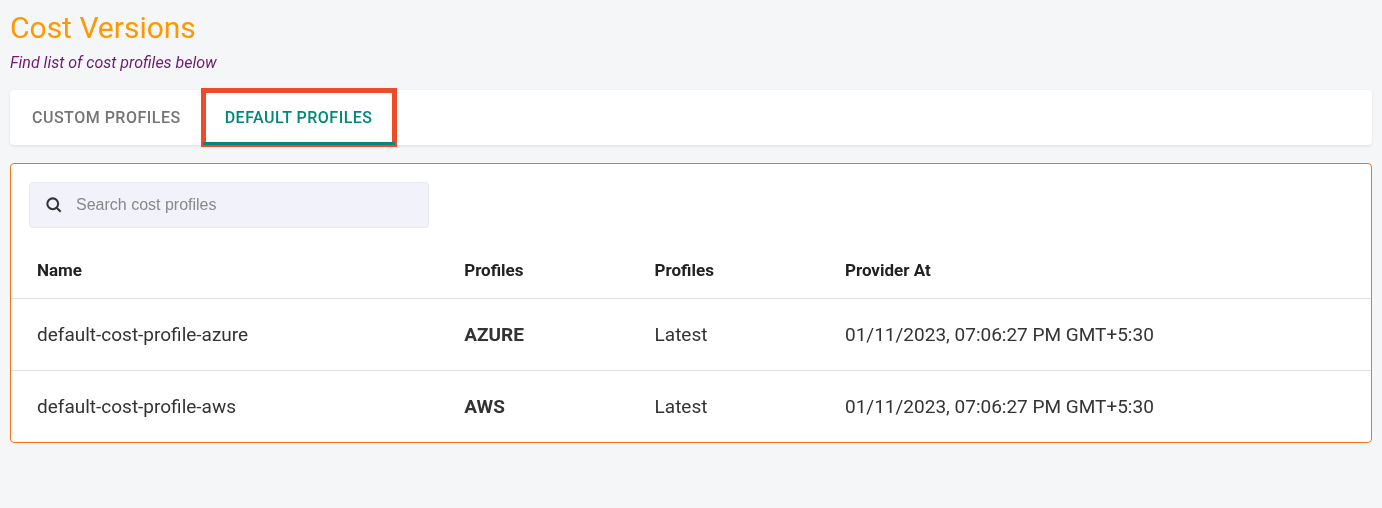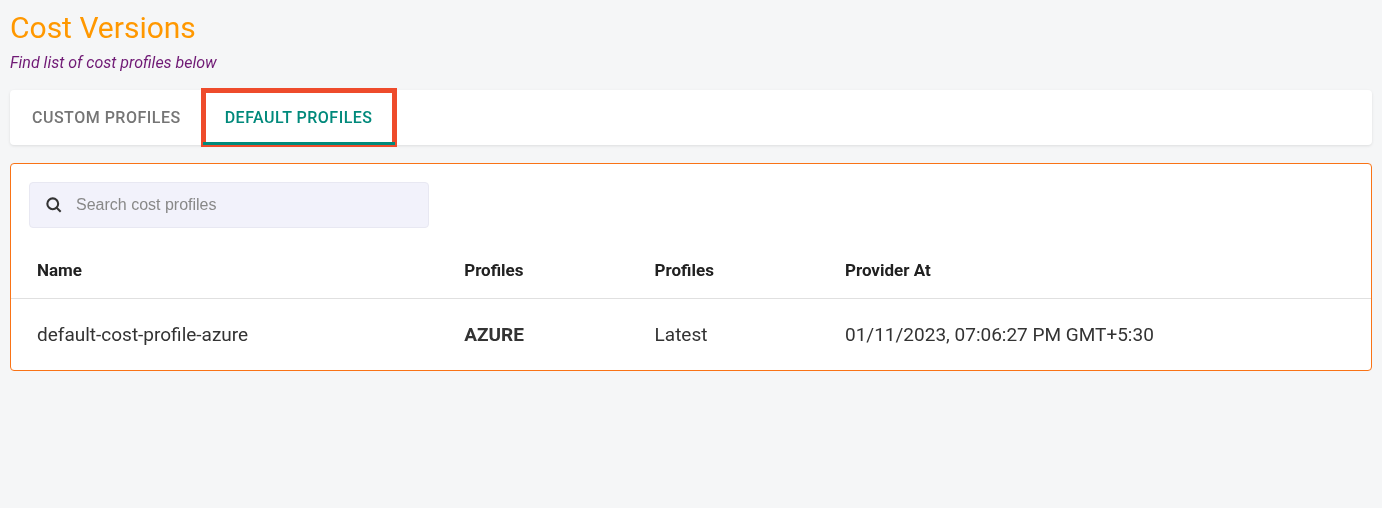--- a/index.html
+++ b/index.html
@@ -145,15 +145,21 @@
         <th class="col-modified">Provider At</th>
       </tr>
     </thead>
     <tbody>
       <tr>
         <td class="col-name">default-cost-profile-azure</td>
         <td class="col-provider">AZURE</td>
         <td class="col-versions">Latest</td>
         <td class="col-modified">01/11/2023, 07:06:27 PM GMT+5:30</td>
       </tr>
+      <tr>
+        <td class="col-name">default-cost-profile-aws</td>
+        <td class="col-provider">AWS</td>
+        <td class="col-versions">Latest</td>
+        <td class="col-modified">01/11/2023, 07:06:27 PM GMT+5:30</td>
+      </tr>
     </tbody>
   </table>
 </div>
 
 </body></html>

